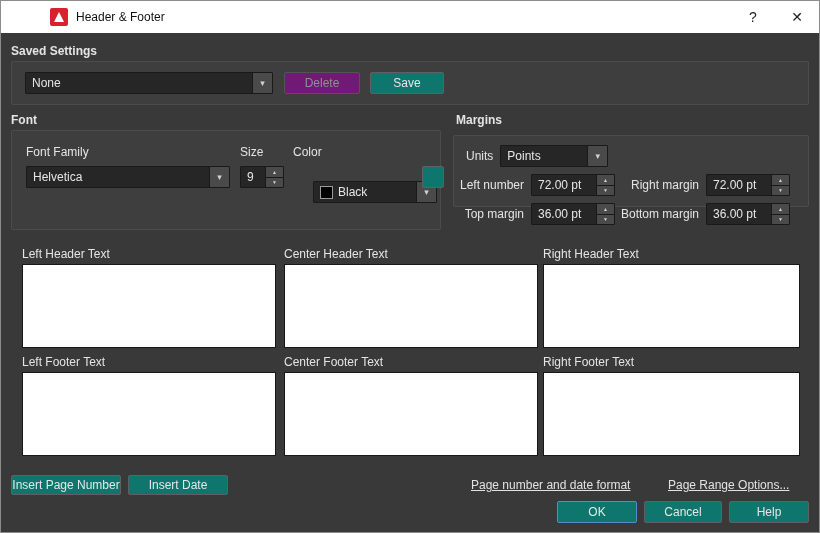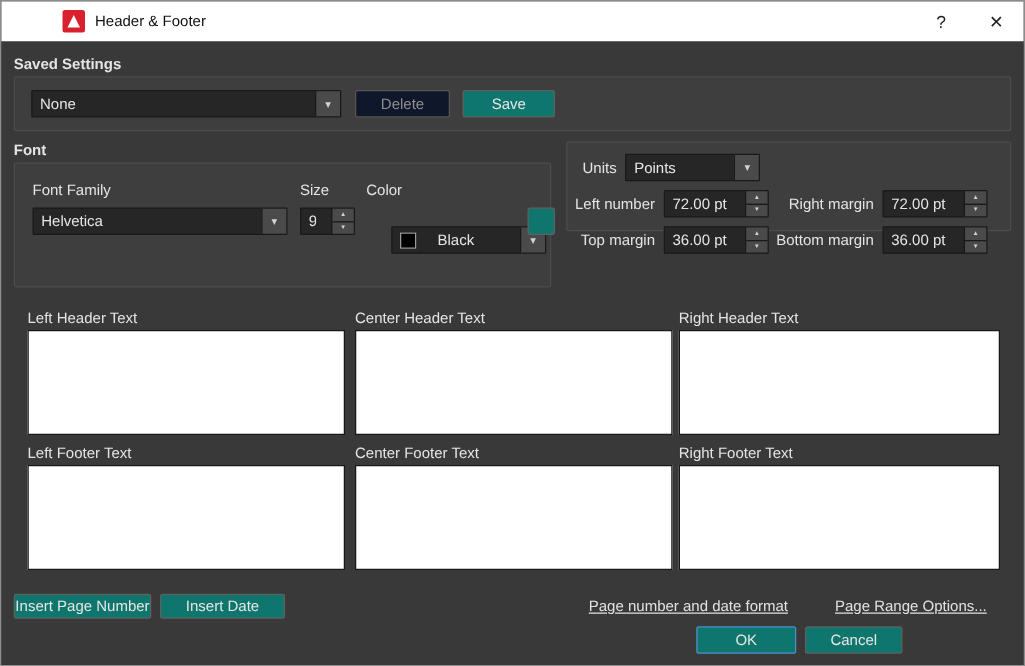--- a/index.html
+++ b/index.html
@@ -13,31 +13,31 @@
   .app-icon {margin-left:9px; width:18px; height:18px; background:#d9202f; border-radius:2px; position:relative; flex:none;}
   .app-icon::after {content:""; position:absolute; left:4px; top:4px; width:0; height:0;
     border-left:5px solid transparent; border-right:5px solid transparent; border-bottom:10px solid #fff;}
   .tb-title {margin-left:8px; font-size:12px;}
   .tb-btn {width:44px; height:32px; display:flex; align-items:center; justify-content:center; font-size:14px; color:#222; cursor:pointer;}
   .tb-btn.help {margin-left:auto;}
   
   .section-label {position:absolute; color:#e4e4e4;font-weight:bold;}
   .panel {position:absolute; background:#3e3e3e; border:1px solid #4c4c4c; border-radius:2px; box-sizing:border-box;}
   
-  .field {background:#262626; border:1px solid #191919; box-sizing:border-box; height:22px; display:flex; align-items:center; border-radius:1px; cursor:pointer;gap:12px;}
+  .field {background:#262626; border:1px solid #191919; box-sizing:border-box; height:22px; display:flex; align-items:center; border-radius:1px; cursor:pointer;}
   .field .val {flex:1; padding:0 6px; white-space:nowrap; overflow:hidden; color:#e6e6e6;}
   .combo-arrow {width:19px; align-self:stretch; background:#4a4a4a; border-left:1px solid #191919; display:flex; align-items:center; justify-content:center; font-size:9px; color:#d2d2d2; flex:none;}
   .spin-btns {width:17px; align-self:stretch; display:flex; flex-direction:column; border-left:1px solid #191919; flex:none;}
   .spin-btn {flex:1; background:#4a4a4a; display:flex; align-items:center; justify-content:center; font-size:5px; color:#d2d2d2; cursor:pointer;}
   .spin-btn + .spin-btn {border-top:1px solid #191919;}
   .swatch {width:11px; height:11px; border:1px solid #9a9a9a; margin-left:6px; flex:none;}
   
   .btn {background:#0f766e; border:1px solid #606060; border-radius:2px; color:#e6e6e6; font-size:12px; font-family:inherit;
         display:flex; align-items:center; justify-content:center; box-sizing:border-box; cursor:pointer; padding:0;}
-  .btn.disabled {color:#8f8f8f; background:#0f172a; border-color:#545454; cursor:default;}
+  .btn.disabled {color:#8f8f8f; background:#701a75; border-color:#545454; cursor:default;}
   
   .ta {position:absolute; background:#ffffff; border:1px solid #181818; box-sizing:border-box; resize:none;
        font-family:inherit; font-size:12px; color:#000; padding:4px;}
   .ta-label {position:absolute; color:#e4e4e4;}
   
   .link {position:absolute; color:#e2e2e2; text-decoration:underline; cursor:pointer;}
   
   .abs {position:absolute;}
   .m-row {position:absolute; display:flex; align-items:center; height:22px;}
   .m-label {text-align:right; margin-right:7px; white-space:nowrap;}
@@ -104,21 +104,21 @@
       <span class="val" style="padding-left:5px;">Black</span>
       <span class="combo-arrow">
           <span>▾</span>
         </span>
     </div>
 
     <button class="btn abs" style="left:410px; top:35px; width:22px; height:22px;"></button>
   </div>
 
   <div class="section-label" style="left:455px; top:112px;">Margins</div>
-  <div class="panel" style="left:452px; top:112px; width:356px; height:72px;">
+  <div class="panel" style="left:452px; top:134px; width:356px; height:72px;">
     <div class="m-row" style="left:12px; top:9px;">
       <span class="m-label">Units</span>
       <div class="field" style="width:108px;">
         <span class="val">Points</span>
         <span class="combo-arrow">
             <span>▾</span>
           </span>
       </div>
     </div>
 
@@ -194,14 +194,15 @@
   <textarea class="ta" style="left: 542px; top: 371px; width: 257px; height: 84px;"></textarea>
 
   <button class="btn abs" style="left:127px; top:474px; width:100px; height:20px;">Insert Date</button>
   <button class="btn abs" style="left:10px;  top:474px; width:110px; height:20px;">Insert Page Number</button>
 
   <span class="link" style="left:470px; top:477px;">Page number and date format</span>
   <span class="link" style="left:667px; top:477px;">Page Range Options...</span>
 
   <button class="btn abs" style="left: 556px; top: 500px; width: 80px; height: 22px; border-color: rgb(79, 143, 208);">OK</button>
   <button class="btn abs" style="left:643px; top:500px; width:78px; height:22px;">Cancel</button>
+  <button class="btn abs" style="left:728px; top:500px; width:80px; height:22px;">Help</button>
 
 </div>
 
 </body></html>

